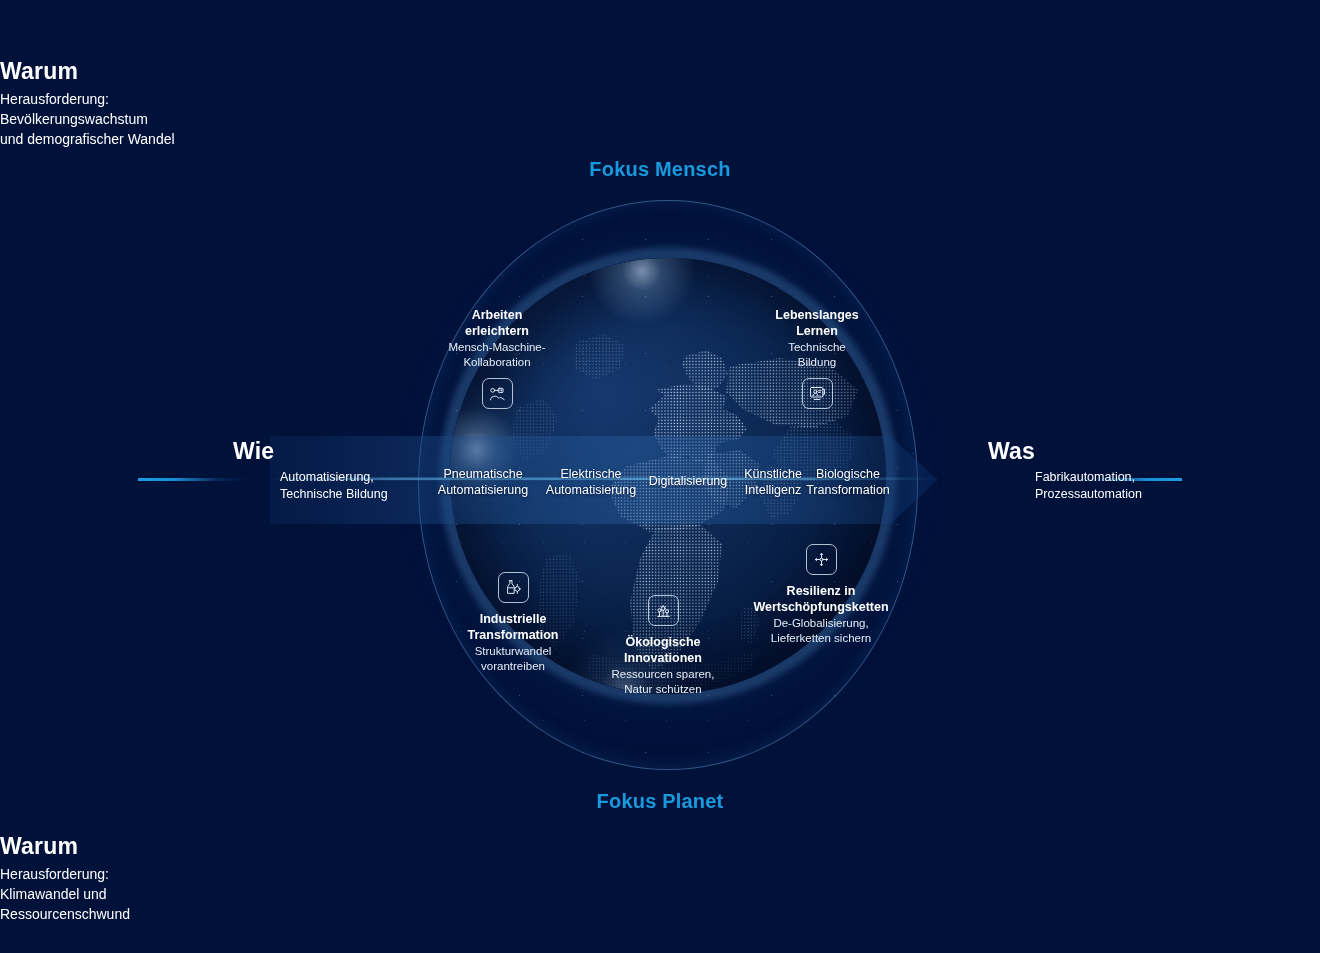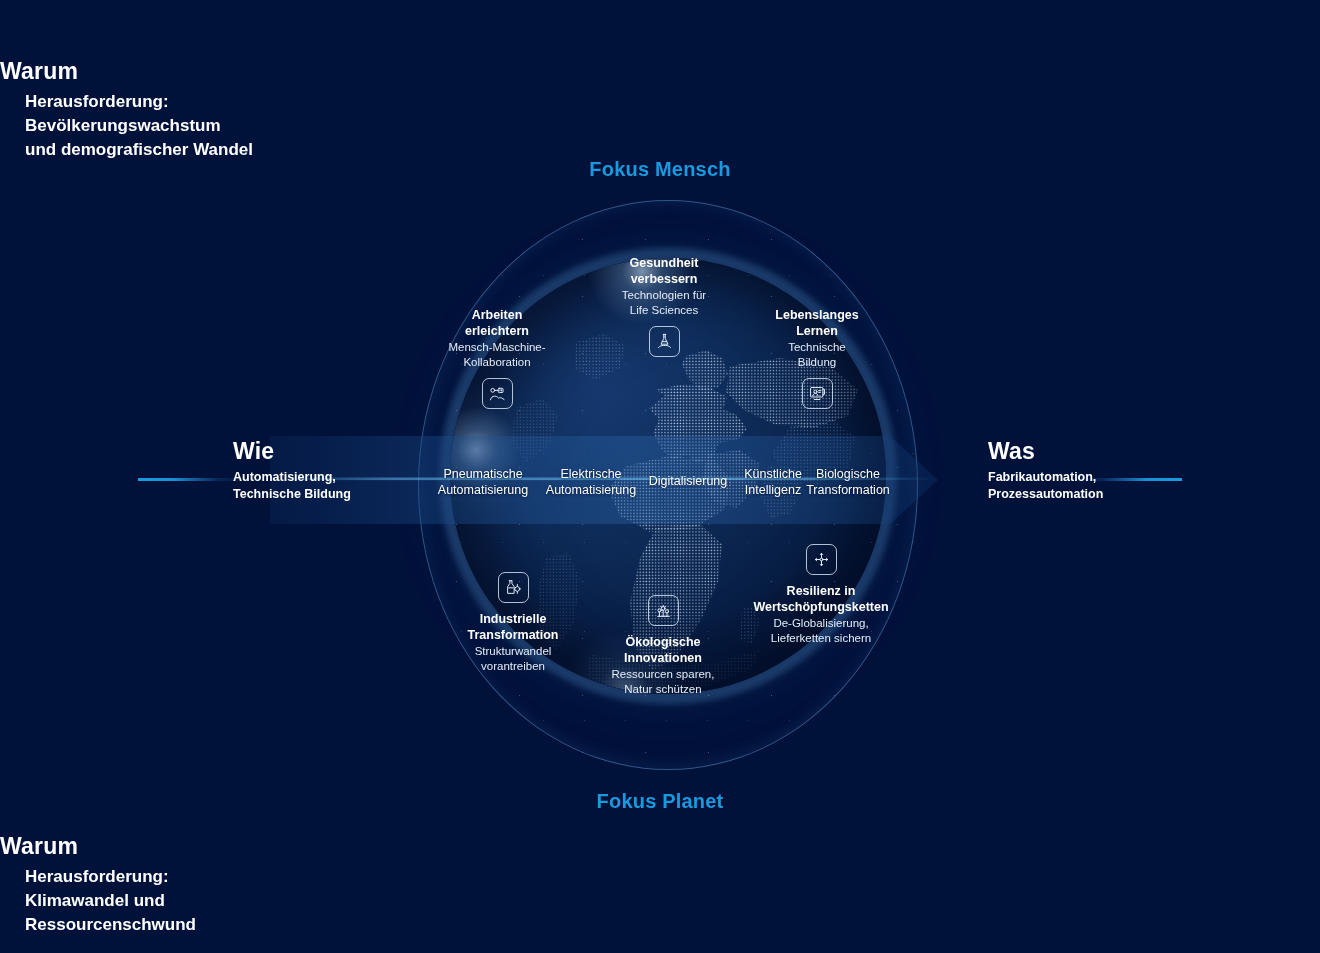--- a/index.html
+++ b/index.html
@@ -66,28 +66,28 @@
     position:absolute; top:46px; height:3px;
   }
   .line-left { left:138px; width:110px;
     background:linear-gradient(90deg,#1b9ce0 0%, #1a8fd6 32%, rgba(16,70,130,.45) 72%, rgba(8,30,74,0) 100%); }
   .line-right { right:138px; width:110px;
     background:linear-gradient(90deg, rgba(8,30,74,0) 0%, rgba(16,70,130,.45) 28%, #1a8fd6 68%, #1b9ce0 100%); }
 
   
   .side { position:absolute; color:#fff; }
   .side .big { font-size:23px; font-weight:bold; letter-spacing:.2px; margin-bottom:4px; }
-  .side .sub { font-size:12.5px; font-weight:bold; line-height:1.32; }
+  .side .sub { font-size:12.5px; font-weight:normal; line-height:1.32;margin-left:47px; }
   .side-left  { left:233px; top:438px; }
   .side-right { left:988px; top:438px; }
 
   
   .cap-block { position:absolute; width:100%; text-align:left; color:#fff; }
   .cap-block .warum { font-size:23px; font-weight:bold; letter-spacing:.2px; }
-  .cap-block .lines { font-size:17px; font-weight:bold; line-height:1.42; margin-top:5px;margin-left:25px; }
+  .cap-block .lines { font-size:14px; font-weight:normal; line-height:1.42; margin-top:5px; }
   .focus { position:absolute; width:100%; text-align:center;
            font-size:20px; font-weight:bold; color:#199ade; letter-spacing:.2px; }
 
   
   .topic { position:absolute; text-align:center; color:#fff; width:190px; }
   .topic .t-title { font-size:12.5px; font-weight:bold; line-height:1.28; }
   .topic .t-sub   { font-size:11.5px; font-weight:normal; line-height:1.32; color:#e4ecf7; margin-top:1px; }
   .icon-box {
     width:31px; height:31px; border:1.3px solid rgba(216,230,248,.82);
     border-radius:7px; margin:8px auto 0; display:flex;
@@ -248,39 +248,20 @@
         <circle cx="6" cy="8" r="2.4"></circle>
         <rect x="13" y="5.4" width="6" height="5.4" rx="1.2"></rect>
         <path d="M9 8h3.6"></path>
         <path d="M3.2 20c.4-3 2.6-4.6 5.3-4.6 1.9 0 3.2.7 4.2 1.8"></path>
         <path d="M13.6 17.6c1.4-.6 3-.5 4.3.4l2.4 1.6"></path>
         <path d="M15.1 7.2v1.6M17.2 7.2v1.6"></path>
       </svg>
     </div>
   </div>
 
-  <div class="topic" style="left:569px; top:255px;">
-    <div class="t-title">
-      <div>Gesundheit</div>
-      <div>verbessern</div>
-    </div>
-    <div class="t-sub">
-      <div>Technologien für</div>
-      <div>Life Sciences</div>
-    </div>
-    <div class="icon-box">
-      <svg width="19" height="19" viewBox="0 0 24 24" fill="none" stroke="#e3edfa" stroke-width="1.25" stroke-linecap="round" stroke-linejoin="round">
-        <path d="M10.4 3h3.2"></path>
-        <path d="M11 3v5.2L7.6 15.4h8.8L13 8.2V3"></path>
-        <path d="M9.1 12.2h5.8"></path>
-        <path d="M4.4 19.6c1.6-1.8 3.9-2.6 6.2-2.6h2.8c2.3 0 4.6.8 6.2 2.6"></path>
-        <circle cx="12" cy="6" r=".55" fill="#e3edfa" stroke="none"></circle>
-      </svg>
-    </div>
-  </div>
 
   <div class="topic" style="left:722px; top:307px;">
     <div class="t-title">
       <div>Lebenslanges</div>
       <div>Lernen</div>
     </div>
     <div class="t-sub">
       <div>Technische</div>
       <div>Bildung</div>
     </div>

